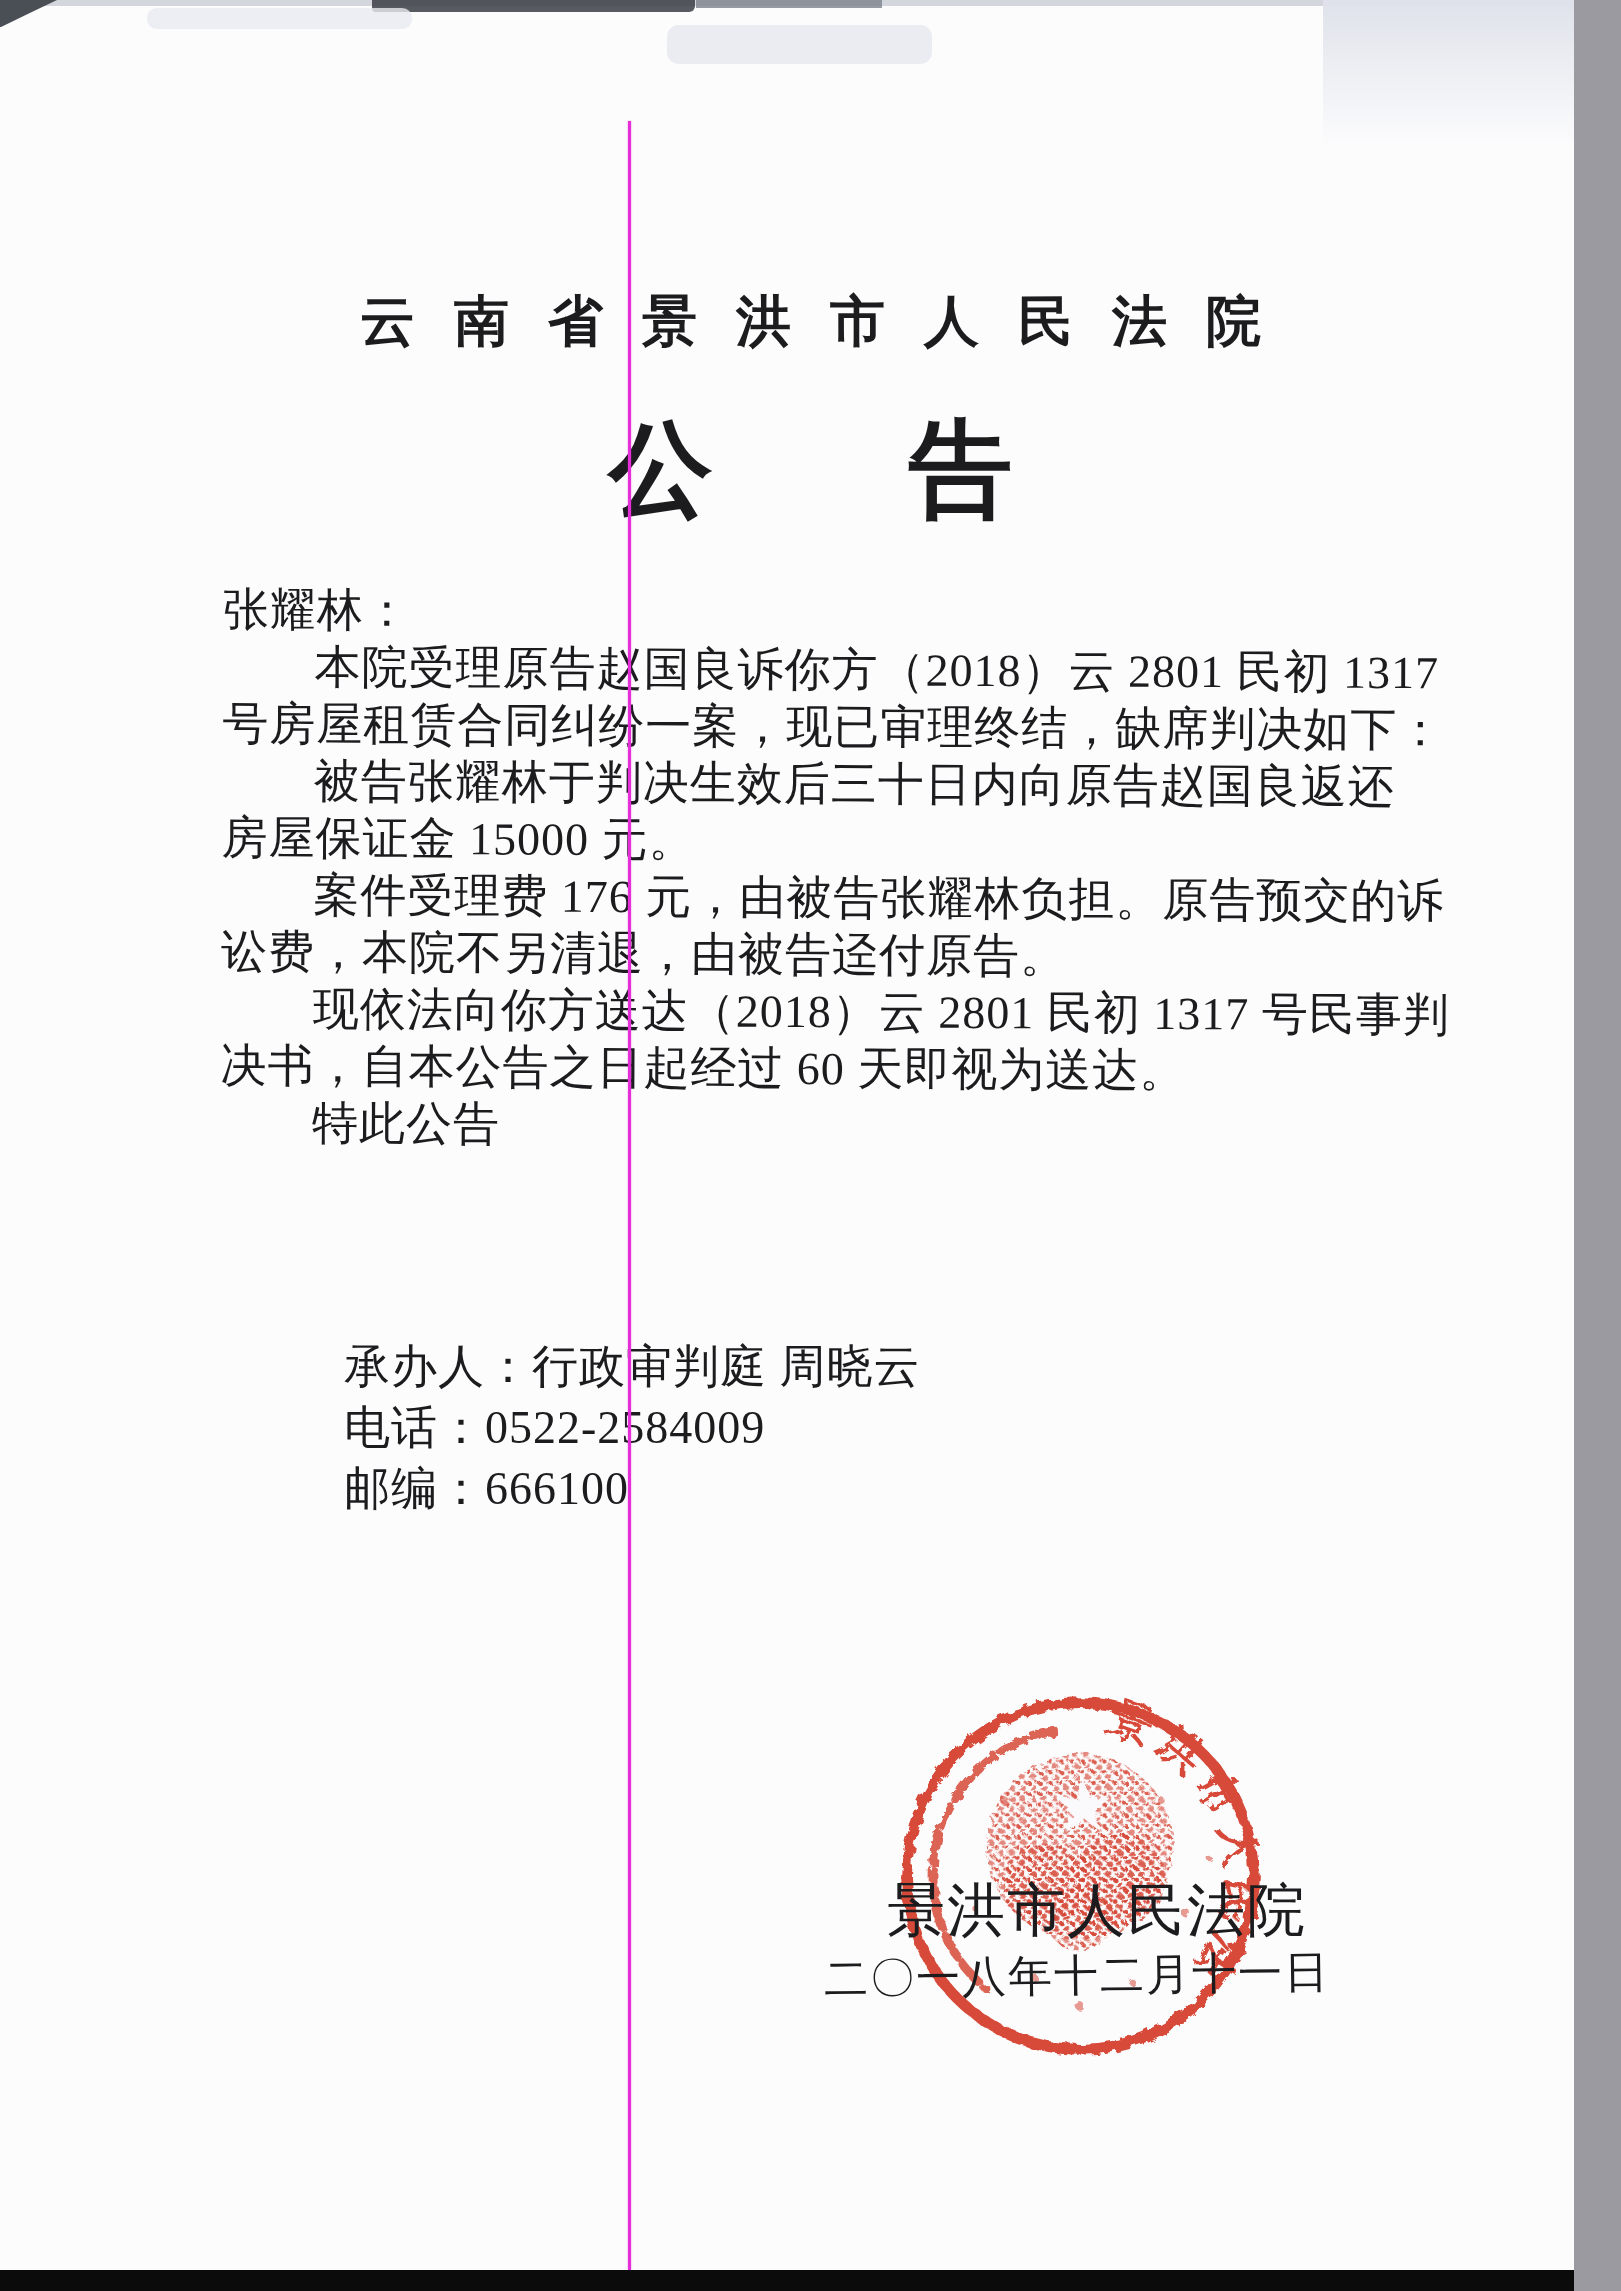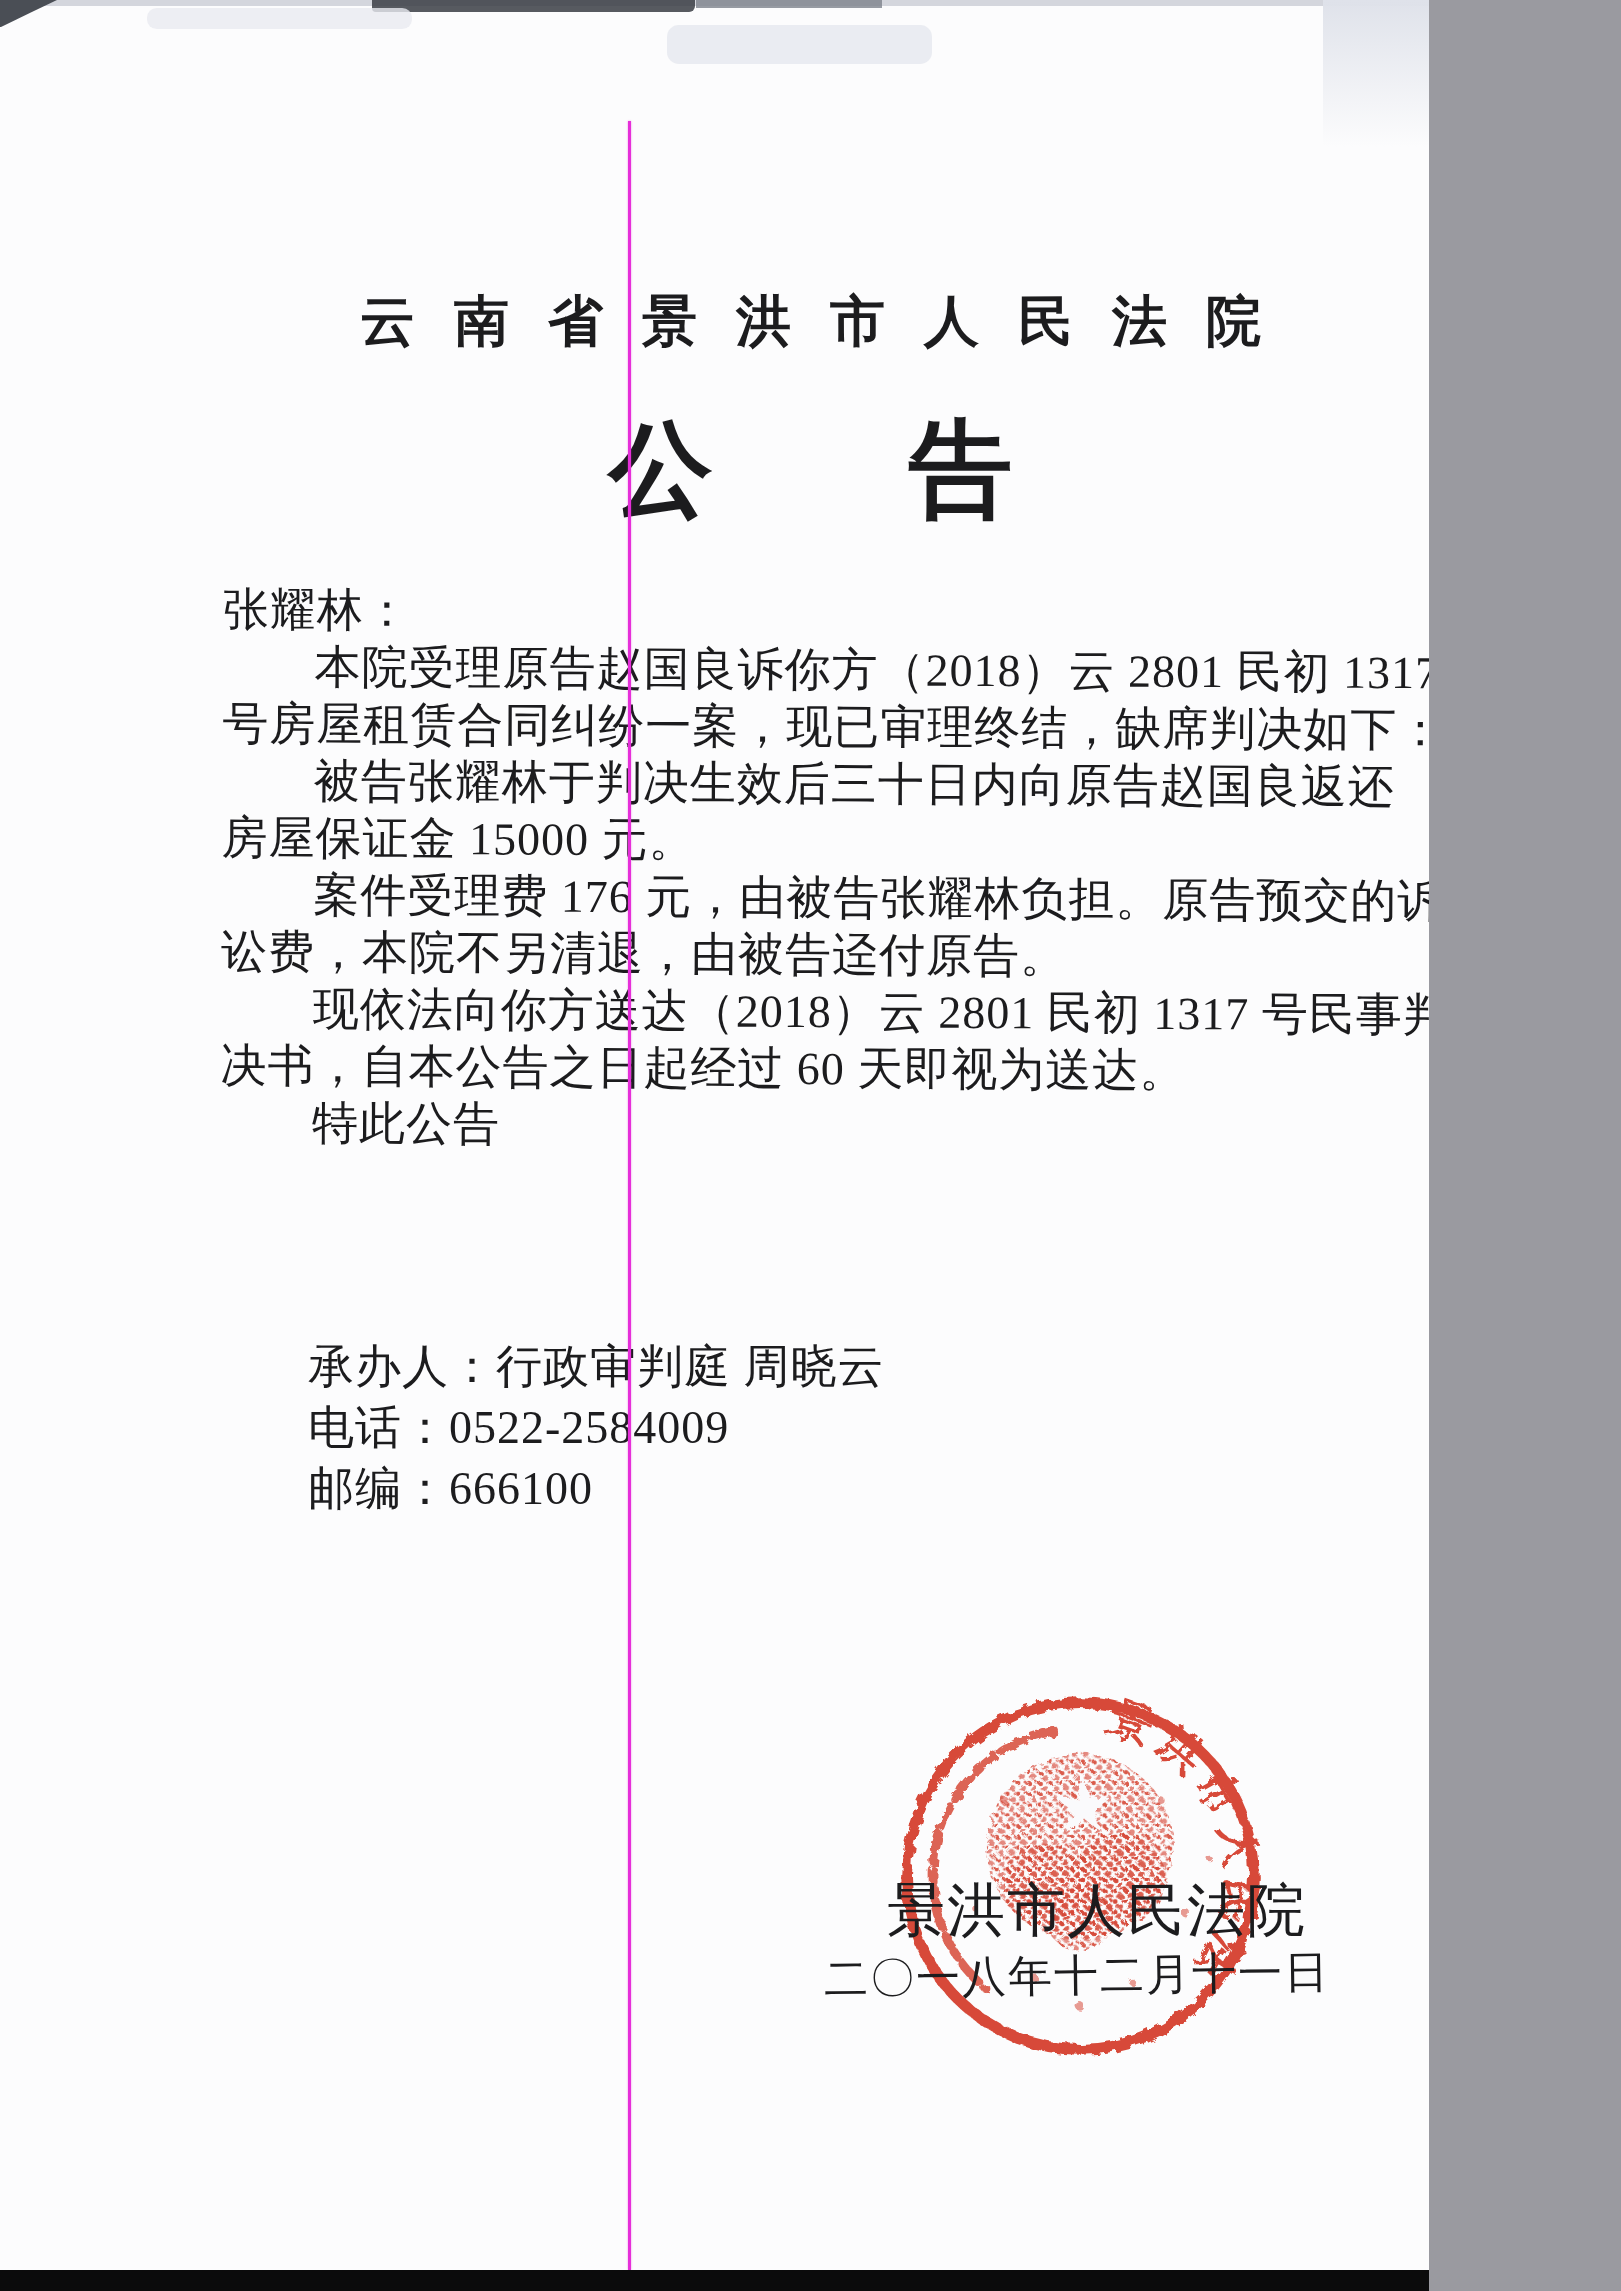--- a/index.html
+++ b/index.html
@@ -1,17 +1,17 @@
 <!DOCTYPE html>
 <html><head>
 <meta charset="utf-8">
 <style>
   html,body{margin:0;padding:0;background:#9a9aa0;}
   .page{
-    position:relative;width:1429px;height:2292px;overflow:hidden;
+    position:relative;width:1574px;height:2292px;overflow:hidden;
     background:#fcfcfd;
     font-family:"Liberation Serif","DejaVu Serif",serif;
     color:#1c1c1e;
   }
   .abs{position:absolute;}
 
   
   .court-title{
     top:294px;left:0;width:1621px;text-align:center;
     font-size:55px;line-height:55px;font-weight:bold;
@@ -24,21 +24,21 @@
 
   
   .body-block{
     top:581px;left:223px;font-size:46px;line-height:57px;
     transform:rotate(0.3deg);transform-origin:left top;
   }
   .body-line{white-space:nowrap;letter-spacing:1px;}
   .body-line.indent{padding-left:92px;}
 
   
-  .contact-block{top:1336px;left:308px;font-size:46px;line-height:61px;}
+  .contact-block{top:1336px;left:344px;font-size:46px;line-height:61px;}
   .contact-line{white-space:nowrap;letter-spacing:1px;}
 
   
   .sig-court{top:1872px;left:887px;font-size:58px;letter-spacing:2px;white-space:nowrap;z-index:4;}
   .sig-date{
     top:1950px;left:824px;font-size:44px;letter-spacing:2px;white-space:nowrap;z-index:4;
     transform:rotate(-0.8deg);transform-origin:left center;
   }
 
   

